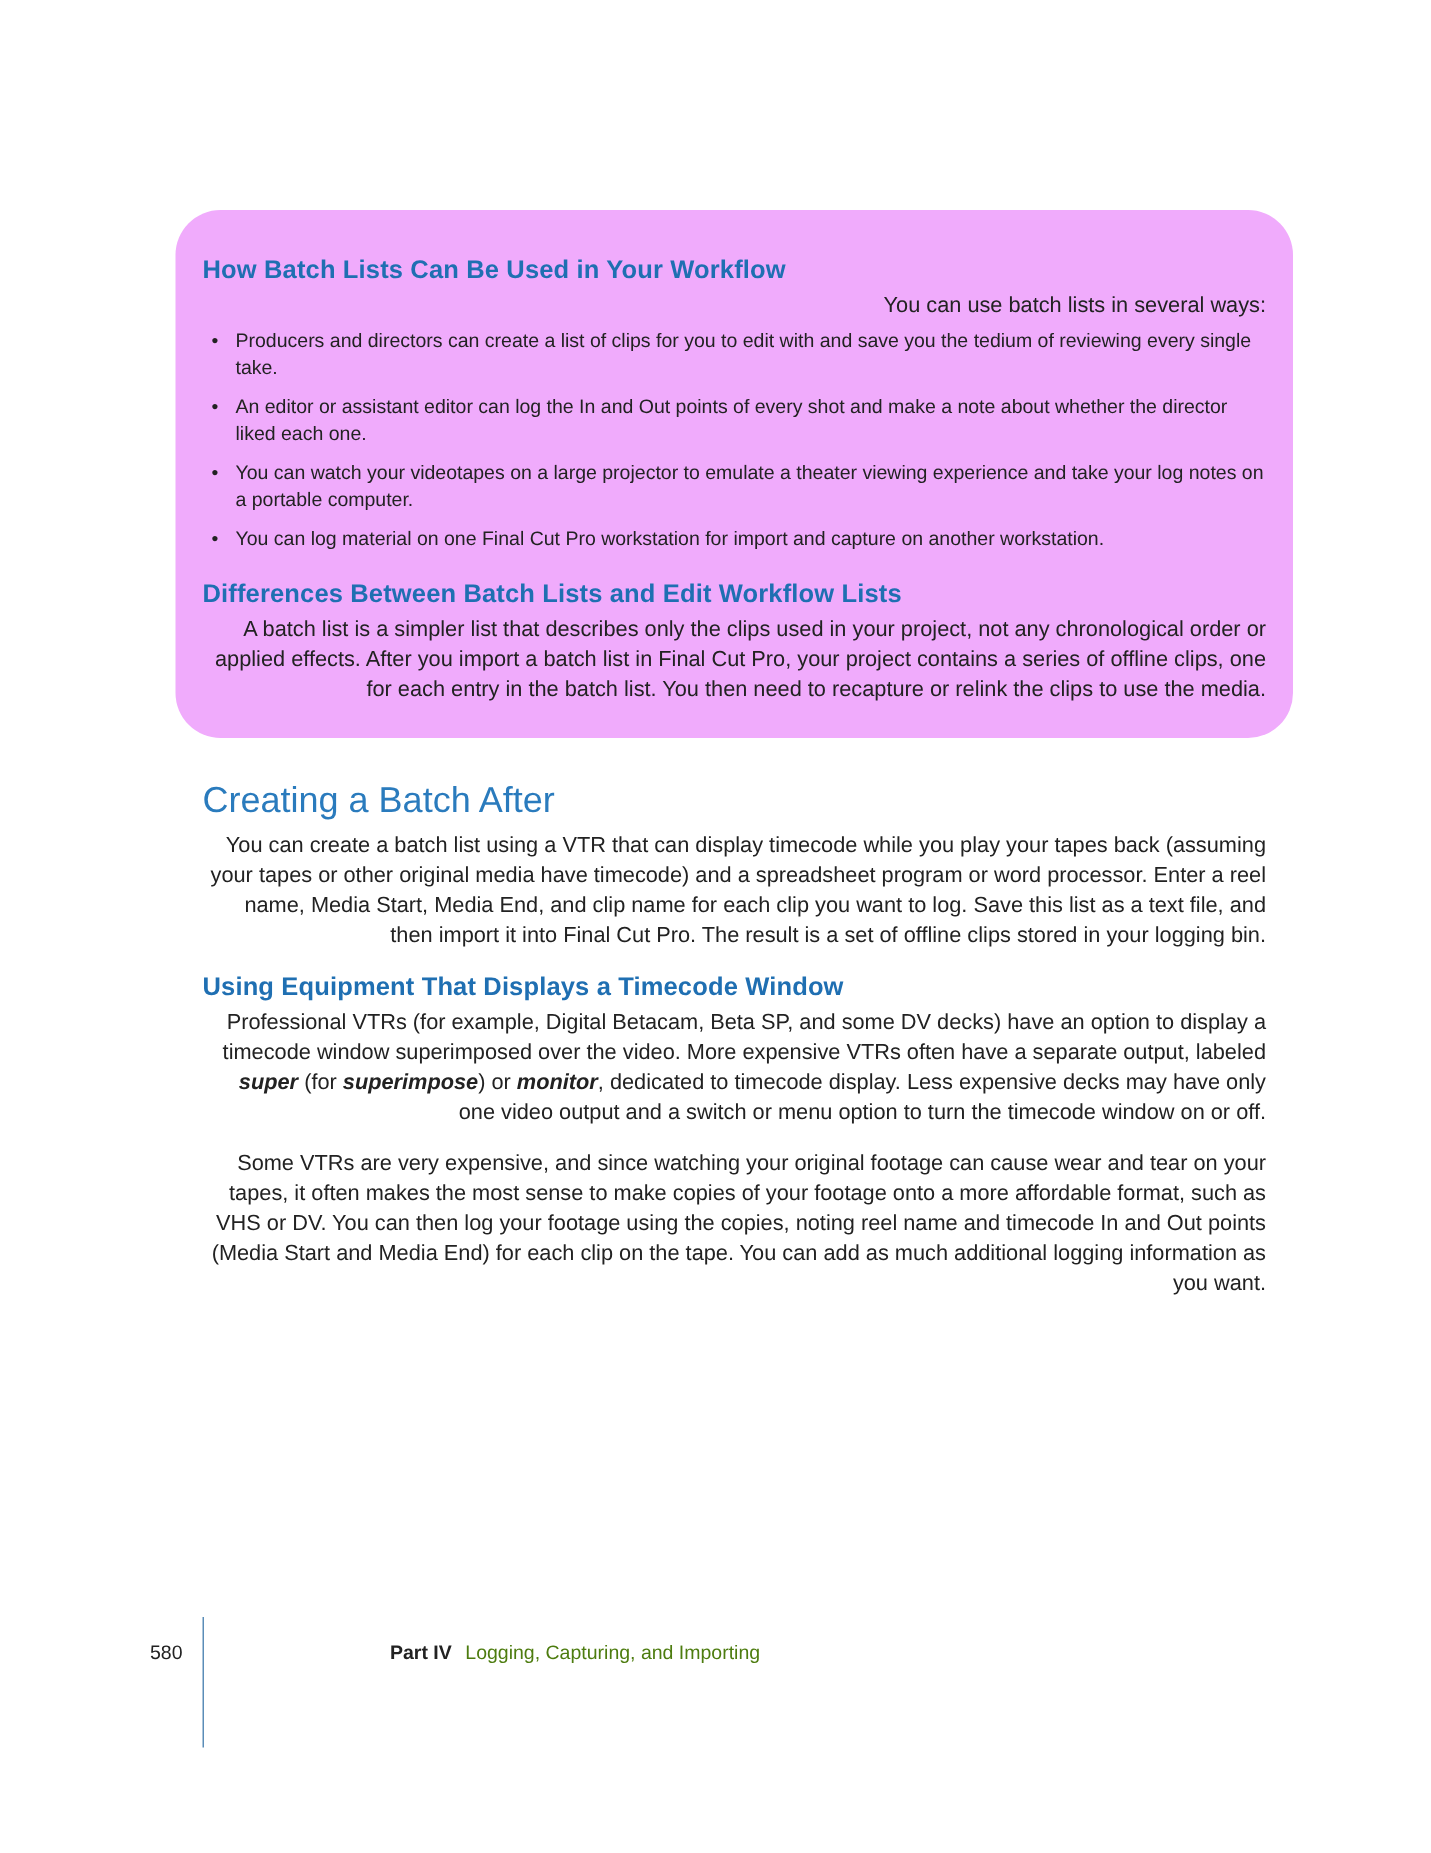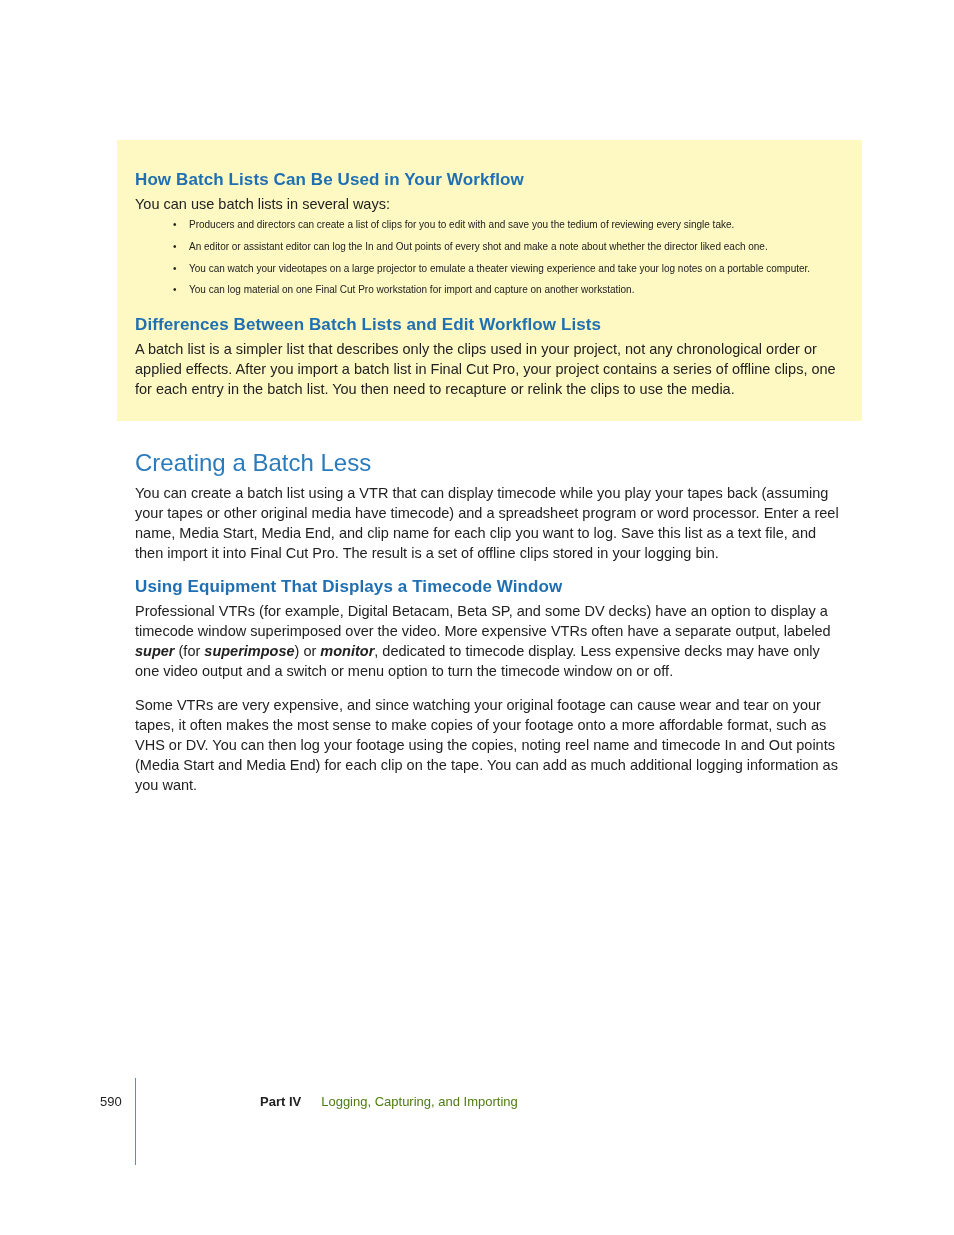--- a/index.html
+++ b/index.html
@@ -20,56 +20,57 @@
   }
   .left-rule {
     position: absolute;
     left: 135px;
     top: 1078px;
     bottom: 70px;
     width: 0;
     border-left: 1px solid #5b8db8;
   }
   .callout {
-    background: #fef9c3;
+    background: #f0abfc;
     margin: 0 -18px 28px -18px;
     padding: 30px 18px 22px 18px;
+    border-radius: 30px;
   }
   .h3 {
     color: #1f6fb2;
     font-weight: 600;
     font-size: 17px;
     margin: 0 0 4px 0;
     letter-spacing: 0.1px;
   }
   .h2 {
     color: #2a7bbd;
     font-weight: 400;
     font-size: 24px;
     margin: 0 0 6px 0;
   }
   p {
     margin: 0 0 14px 0;
     font-size: 14.5px;
     line-height: 1.38;
     color: #222;
+    text-align: right;
   }
   p.tight { margin-bottom: 0; }
   ul {
     margin: 4px 0 18px 0;
     padding: 0 0 0 18px;
   }
   li {
-    font-size: 10px;
+    font-size: 13px;
     line-height: 1.38;
     margin-bottom: 8px;
     list-style: none;
     position: relative;
     padding-left: 4px;
-    margin-left: 32px;
   }
   li::before {
     content: "•";
     position: absolute;
     left: -12px;
     top: 0;
     color: #222;
   }
   .section { margin-bottom: 10px; }
   .footer {
@@ -83,21 +84,21 @@
     position: absolute;
     left: 100px;
     font-weight: 400;
     color: #222;
   }
   .footer .part {
     position: absolute;
     left: 260px;
     color: #222;
   }
-  .footer .part b { font-weight: 700; margin-right: 20px; }
+  .footer .part b { font-weight: 700; margin-right: 9px; }
   .footer .part span.title { color: #4d7c0f; }
   em { font-style: italic; font-weight: bold; }
 </style>
 </head>
 <body>
 
 <div class="page">
 
   <div class="callout">
     <div class="h3">How Batch Lists Can Be Used in Your Workflow</div>
@@ -106,34 +107,34 @@
       <li>Producers and directors can create a list of clips for you to edit with and save you the tedium of reviewing every single take.</li>
       <li>An editor or assistant editor can log the In and Out points of every shot and make a note about whether the director liked each one.</li>
       <li>You can watch your videotapes on a large projector to emulate a theater viewing experience and take your log notes on a portable computer.</li>
       <li>You can log material on one Final Cut Pro workstation for import and capture on another workstation.</li>
     </ul>
     <div class="h3">Differences Between Batch Lists and Edit Workflow Lists</div>
     <p class="tight">A batch list is a simpler list that describes only the clips used in your project, not any chronological order or applied effects. After you import a batch list in Final Cut Pro, your project contains a series of offline clips, one for each entry in the batch list. You then need to recapture or relink the clips to use the media.</p>
   </div>
 
   <div class="section">
-    <div class="h2">Creating a Batch Less</div>
+    <div class="h2">Creating a Batch After</div>
     <p>You can create a batch list using a VTR that can display timecode while you play your tapes back (assuming your tapes or other original media have timecode) and a spreadsheet program or word processor. Enter a reel name, Media Start, Media End, and clip name for each clip you want to log. Save this list as a text file, and then import it into Final Cut Pro. The result is a set of offline clips stored in your logging bin.</p>
   </div>
 
   <div class="section">
     <div class="h3">Using Equipment That Displays a Timecode Window</div>
     <p>
       <span>Professional VTRs (for example, Digital Betacam, Beta SP, and some DV decks) have an option to display a timecode window superimposed over the video. More expensive VTRs often have a separate output, labeled </span><em>super</em><span> (for </span><em>superimpose</em><span>) or </span><em>monitor</em><span>, dedicated to timecode display. Less expensive decks may have only one video output and a switch or menu option to turn the timecode window on or off.</span>
     </p>
     <p>Some VTRs are very expensive, and since watching your original footage can cause wear and tear on your tapes, it often makes the most sense to make copies of your footage onto a more affordable format, such as VHS or DV. You can then log your footage using the copies, noting reel name and timecode In and Out points (Media Start and Media End) for each clip on the tape. You can add as much additional logging information as you want.</p>
   </div>
 
   <div class="left-rule"></div>
 
   <div class="footer">
-    <span class="pgnum">590</span>
+    <span class="pgnum">580</span>
     <span class="part">
       <b>Part IV</b><span class="title">Logging, Capturing, and Importing</span>
     </span>
   </div>
 
 </div>
 
 </body></html>

